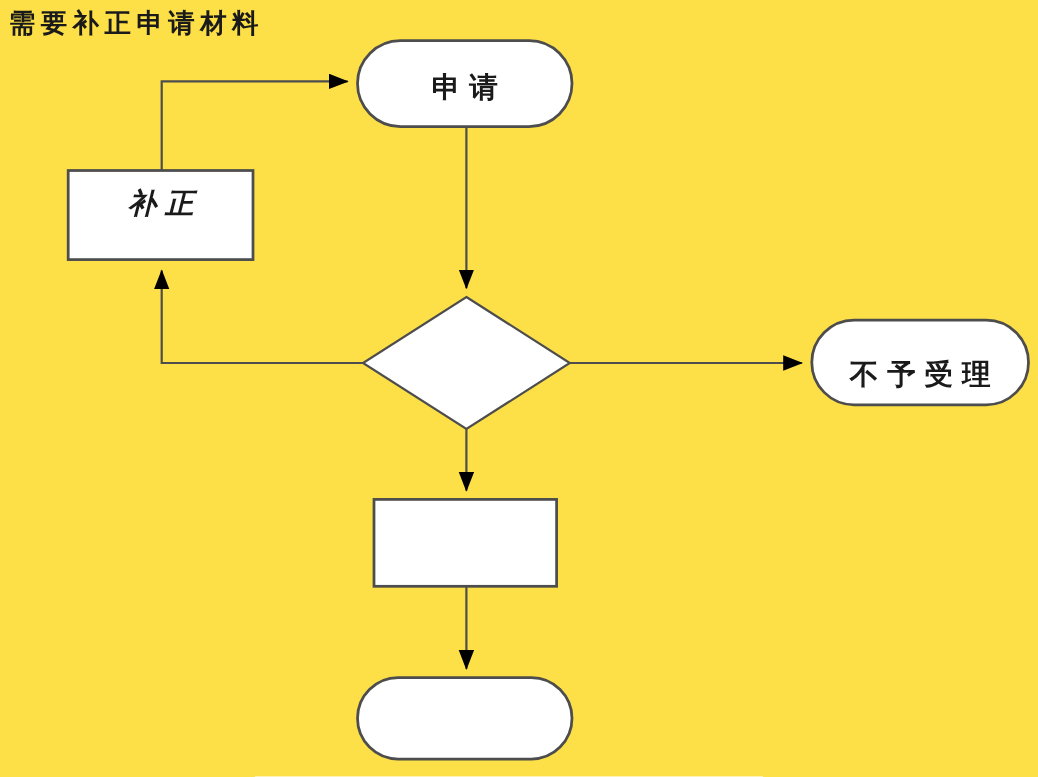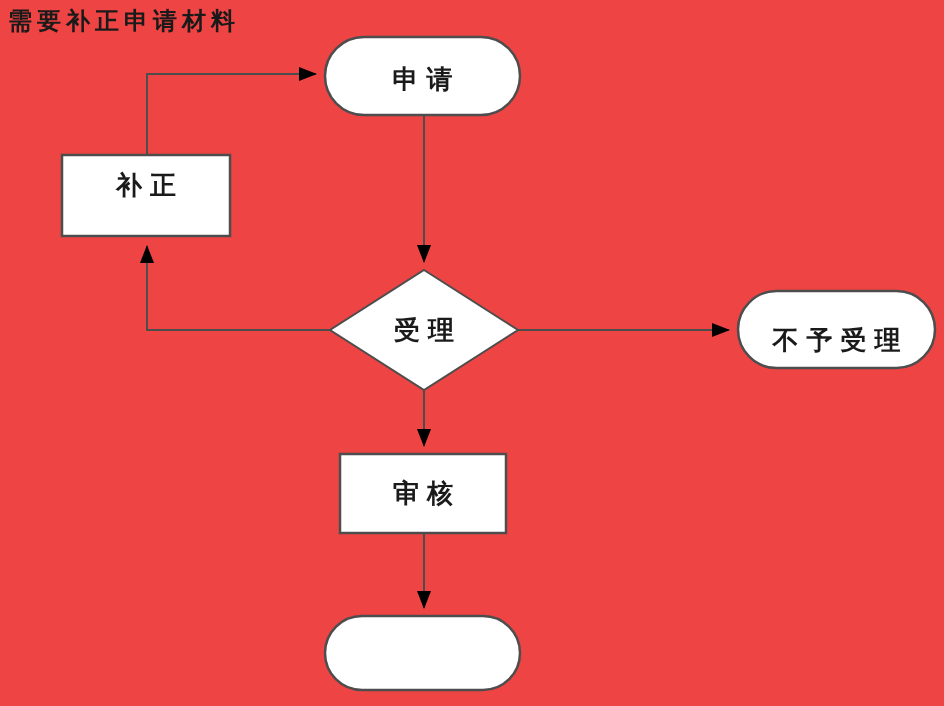--- a/index.html
+++ b/index.html
@@ -5,21 +5,21 @@
   html, body {
     margin: 0;
     padding: 0;
     background: #ffffff;
     font-family: "Liberation Sans", "DejaVu Sans", sans-serif;
   }
   #canvas {
     position: relative;
     width: 944px;
     height: 706px;
-    background: #ef4444;
+    background: #fde047;
     overflow: hidden;
   }
   #flow-svg {
     position: absolute;
     left: 0;
     top: 0;
   }
   .node-label {
     position: absolute;
     display: flex;
@@ -38,21 +38,21 @@
     font-size: 24px;
     font-weight: bold;
     color: #1a1a1a;
     letter-spacing: 5px;
     white-space: nowrap;
   }
   .ann-needs-correction { left: 8px;   top: 5px;   }
   .ann-reject-condition { left: 516px; top: 250px; }
 
   .lbl-apply        { left: 325px; top: 37px;  width: 195px; height: 84px; }
-  .lbl-correction   { left: 62px;  top: 155px; width: 168px; height: 60px; }
+  .lbl-correction   { left: 62px;  top: 155px; width: 168px; height: 60px; font-style: italic; }
   .lbl-accept       { left: 330px; top: 270px; width: 188px; height: 120px; }
   .lbl-not-accepted { left: 738px; top: 291px; width: 197px; height: 98px; }
   .lbl-review       { left: 340px; top: 454px; width: 166px; height: 79px; }
   .lbl-complete     { left: 325px; top: 616px; width: 195px; height: 74px; }
 </style>
 </head>
 <body>
 
 <div id="canvas">
 
@@ -88,20 +88,18 @@
     <rect x="325" y="616" width="195" height="74" rx="37" ry="37" fill="#ffffff" stroke="#4d4d4d" stroke-width="2.5"></rect>
   </svg>
 
   <div class="annotation ann-needs-correction">需要补正申请材料</div>
 
 
   <div class="node-label lbl-apply">申请</div>
 
   <div class="node-label lbl-correction">补正</div>
 
-  <div class="node-label lbl-accept">受理</div>
 
   <div class="node-label lbl-not-accepted">不予受理</div>
 
-  <div class="node-label lbl-review">审核</div>
 
 
 </div>
 
 </body></html>

